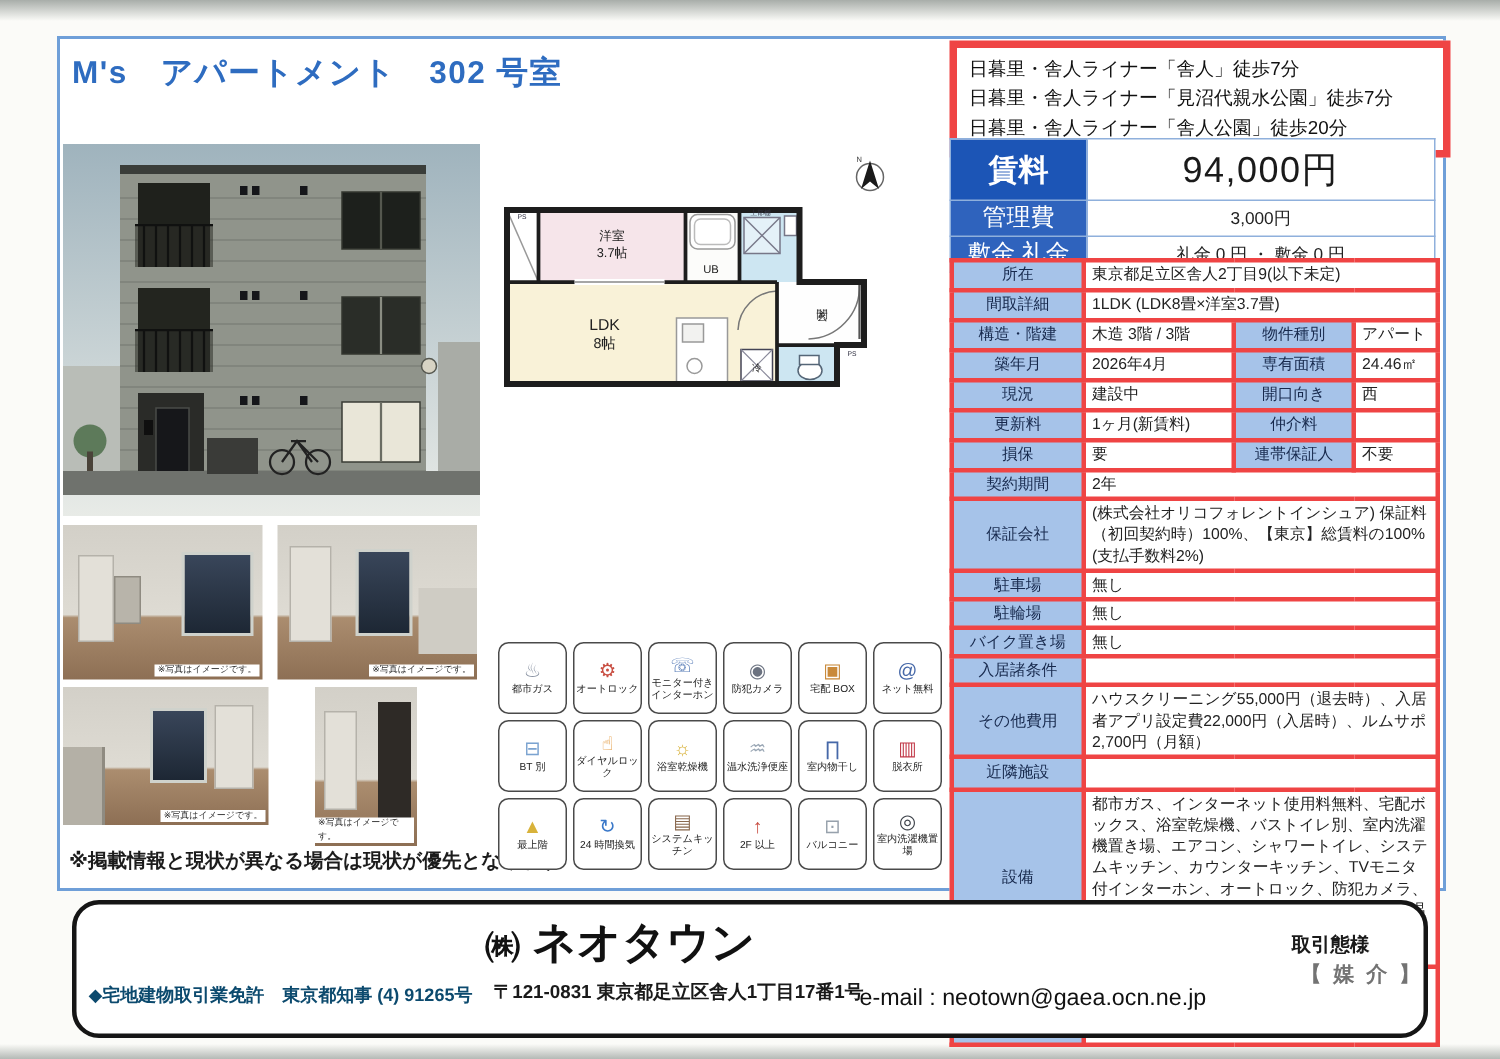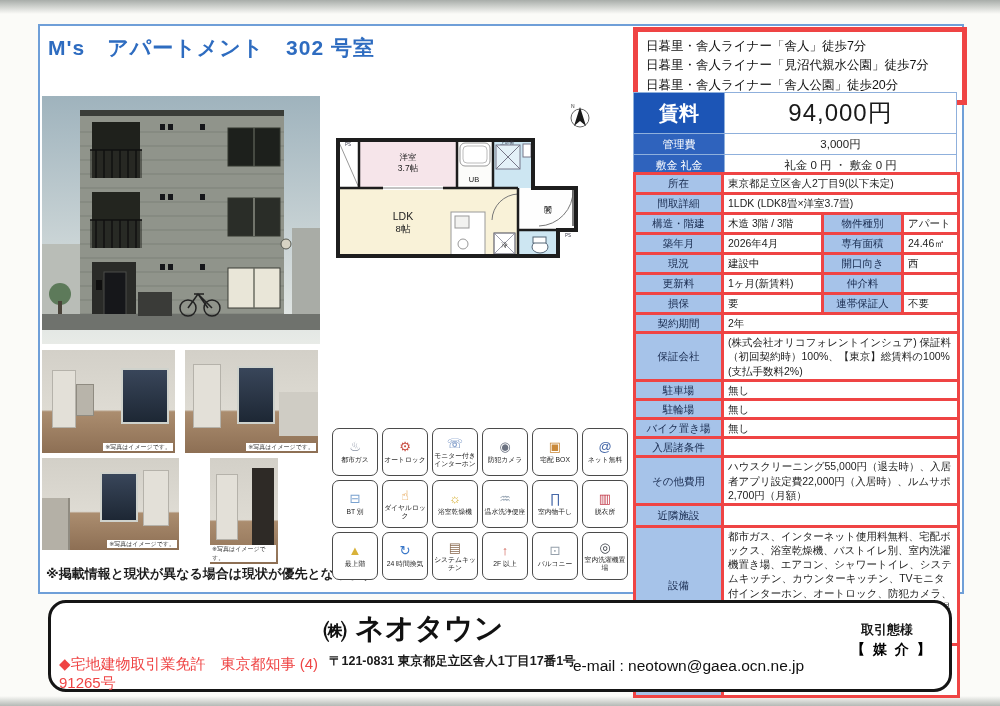--- a/index.html
+++ b/index.html
@@ -8,21 +8,21 @@
   .scan-top{position:absolute;left:0;top:0;width:100%;height:14px;background:linear-gradient(#a8ada9,#fbfbf8);}
   .scan-bottom{position:absolute;left:0;bottom:0;width:100%;height:10px;background:linear-gradient(#fbfbf8,#b4b9b5);}
   .frame{position:absolute;left:38px;top:24px;width:922px;height:566px;border:2px solid #6f9fd8;background:#fff;}
   .title{position:absolute;left:48px;top:34px;font-size:21px;font-weight:600;color:#2e6cc0;letter-spacing:1px;}
   .access{position:absolute;left:633px;top:27px;width:308px;background:#fff;border:5px solid #ef4444;padding:5px 8px;font-size:12.5px;line-height:1.55;color:#111;}
   
   .rtable{position:absolute;left:633px;top:92px;border-collapse:collapse;width:324px;background:#fff;}
   .rtable td{border:1px solid #8fb0dc;text-align:center;vertical-align:middle;}
   .rtable .h1{width:88px;background:#1c55b6;color:#fff;font-size:20px;font-weight:bold;height:38px;}
   .rtable .v1{font-size:24px;color:#1a1a1a;letter-spacing:1px;}
-  .rtable .h2{width:88px;background:#2f63bd;color:#fff;font-size:11px;height:18px;}
+  .rtable .h2{width:88px;background:#2f63bd;color:#fff;font-size:16px;height:18px;}
   .rtable .v2{font-size:11.5px;color:#222;}
   
   .dtable{position:absolute;left:633px;top:172px;border-collapse:collapse;width:324px;background:#fff;table-layout:fixed;}
   .dtable td{border:3px solid #ef4444;padding:1px 4px;font-size:10.5px;color:#222;vertical-align:middle;line-height:1.35;word-break:break-all;}
   .dtable td.h{background:#a6c3e9;color:#17294d;text-align:center;padding:1px 1px;}
   
   .bphoto{position:absolute;left:42px;top:96px;width:278px;height:248px;}
   .photo{position:absolute;overflow:hidden;background:linear-gradient(180deg,#d3d0c8 0%,#dedbd3 58%,#ab8d6f 60%,#8d6f54 100%);}
   .pwin{position:absolute;background:linear-gradient(180deg,#39465a,#1d2734);border:2px solid #cfd2cc;}
   .pdoor{position:absolute;background:#e3e0d8;border:1px solid #b5b2aa;}
@@ -30,31 +30,31 @@
   .disclaimer{position:absolute;left:46px;top:565px;font-size:13px;font-weight:bold;color:#1c1c1c;}
   
   .amen{position:absolute;left:332px;top:428px;display:grid;grid-template-columns:repeat(6,46px);grid-auto-rows:48px;gap:4px;}
   .acell{border:1.5px solid #4a4a4a;border-radius:7px;background:#fff;display:flex;flex-direction:column;align-items:center;justify-content:center;padding:1px;}
   .aglyph{font-size:13px;line-height:1.1;}
   .albl{font-size:6.8px;color:#222;text-align:center;line-height:1.15;margin-top:1px;}
   
   .footer{position:absolute;left:48px;top:600px;width:898px;height:86px;border:3px solid #151515;border-radius:18px;background:#fff;display:flex;align-items:stretch;}
   .fb1{width:268px;position:relative;}
   .tagline{position:absolute;left:60px;top:16px;font-size:19px;font-style:italic;color:#1a1a1a;}
-  .license{position:absolute;left:8px;top:52px;font-size:15px;font-weight:normal;color:#ef4444;}
+  .license{position:absolute;left:8px;top:52px;font-size:12px;font-weight:bold;color:#0c4a6e;}
   .fb2{width:268px;position:relative;}
   .company{position:absolute;left:4px;top:6px;font-size:29px;font-weight:bold;color:#111;white-space:nowrap;}
   .cmark{font-size:24px;}
   .postal{position:absolute;left:10px;top:50px;font-size:12.5px;font-weight:bold;color:#1a1a1a;white-space:nowrap;}
   .fb3{width:238px;position:relative;}
   .telfax{position:absolute;left:24px;top:6px;font-size:17px;font-weight:bold;color:#111;line-height:1.35;white-space:nowrap;}
   .email{position:absolute;left:-14px;top:54px;font-size:15.5px;color:#111;white-space:nowrap;}
   .fb4{flex:1;position:relative;}
   .dealtype-label{position:absolute;left:36px;top:18px;font-size:13px;font-weight:bold;color:#1a1a1a;}
-  .dealtype{position:absolute;left:26px;top:38px;font-size:14px;font-weight:bold;color:#000000;letter-spacing:2px;}
+  .dealtype{position:absolute;left:42px;top:38px;font-size:14px;font-weight:bold;color:#737373;letter-spacing:2px;}
   svg text{font-family:"Liberation Sans","DejaVu Sans",sans-serif;}
 </style>
 </head>
 <body>
 
 <div id="page">
   <div class="scan-top"></div>
   <div class="scan-bottom"></div>
   <div class="frame"></div>
 

